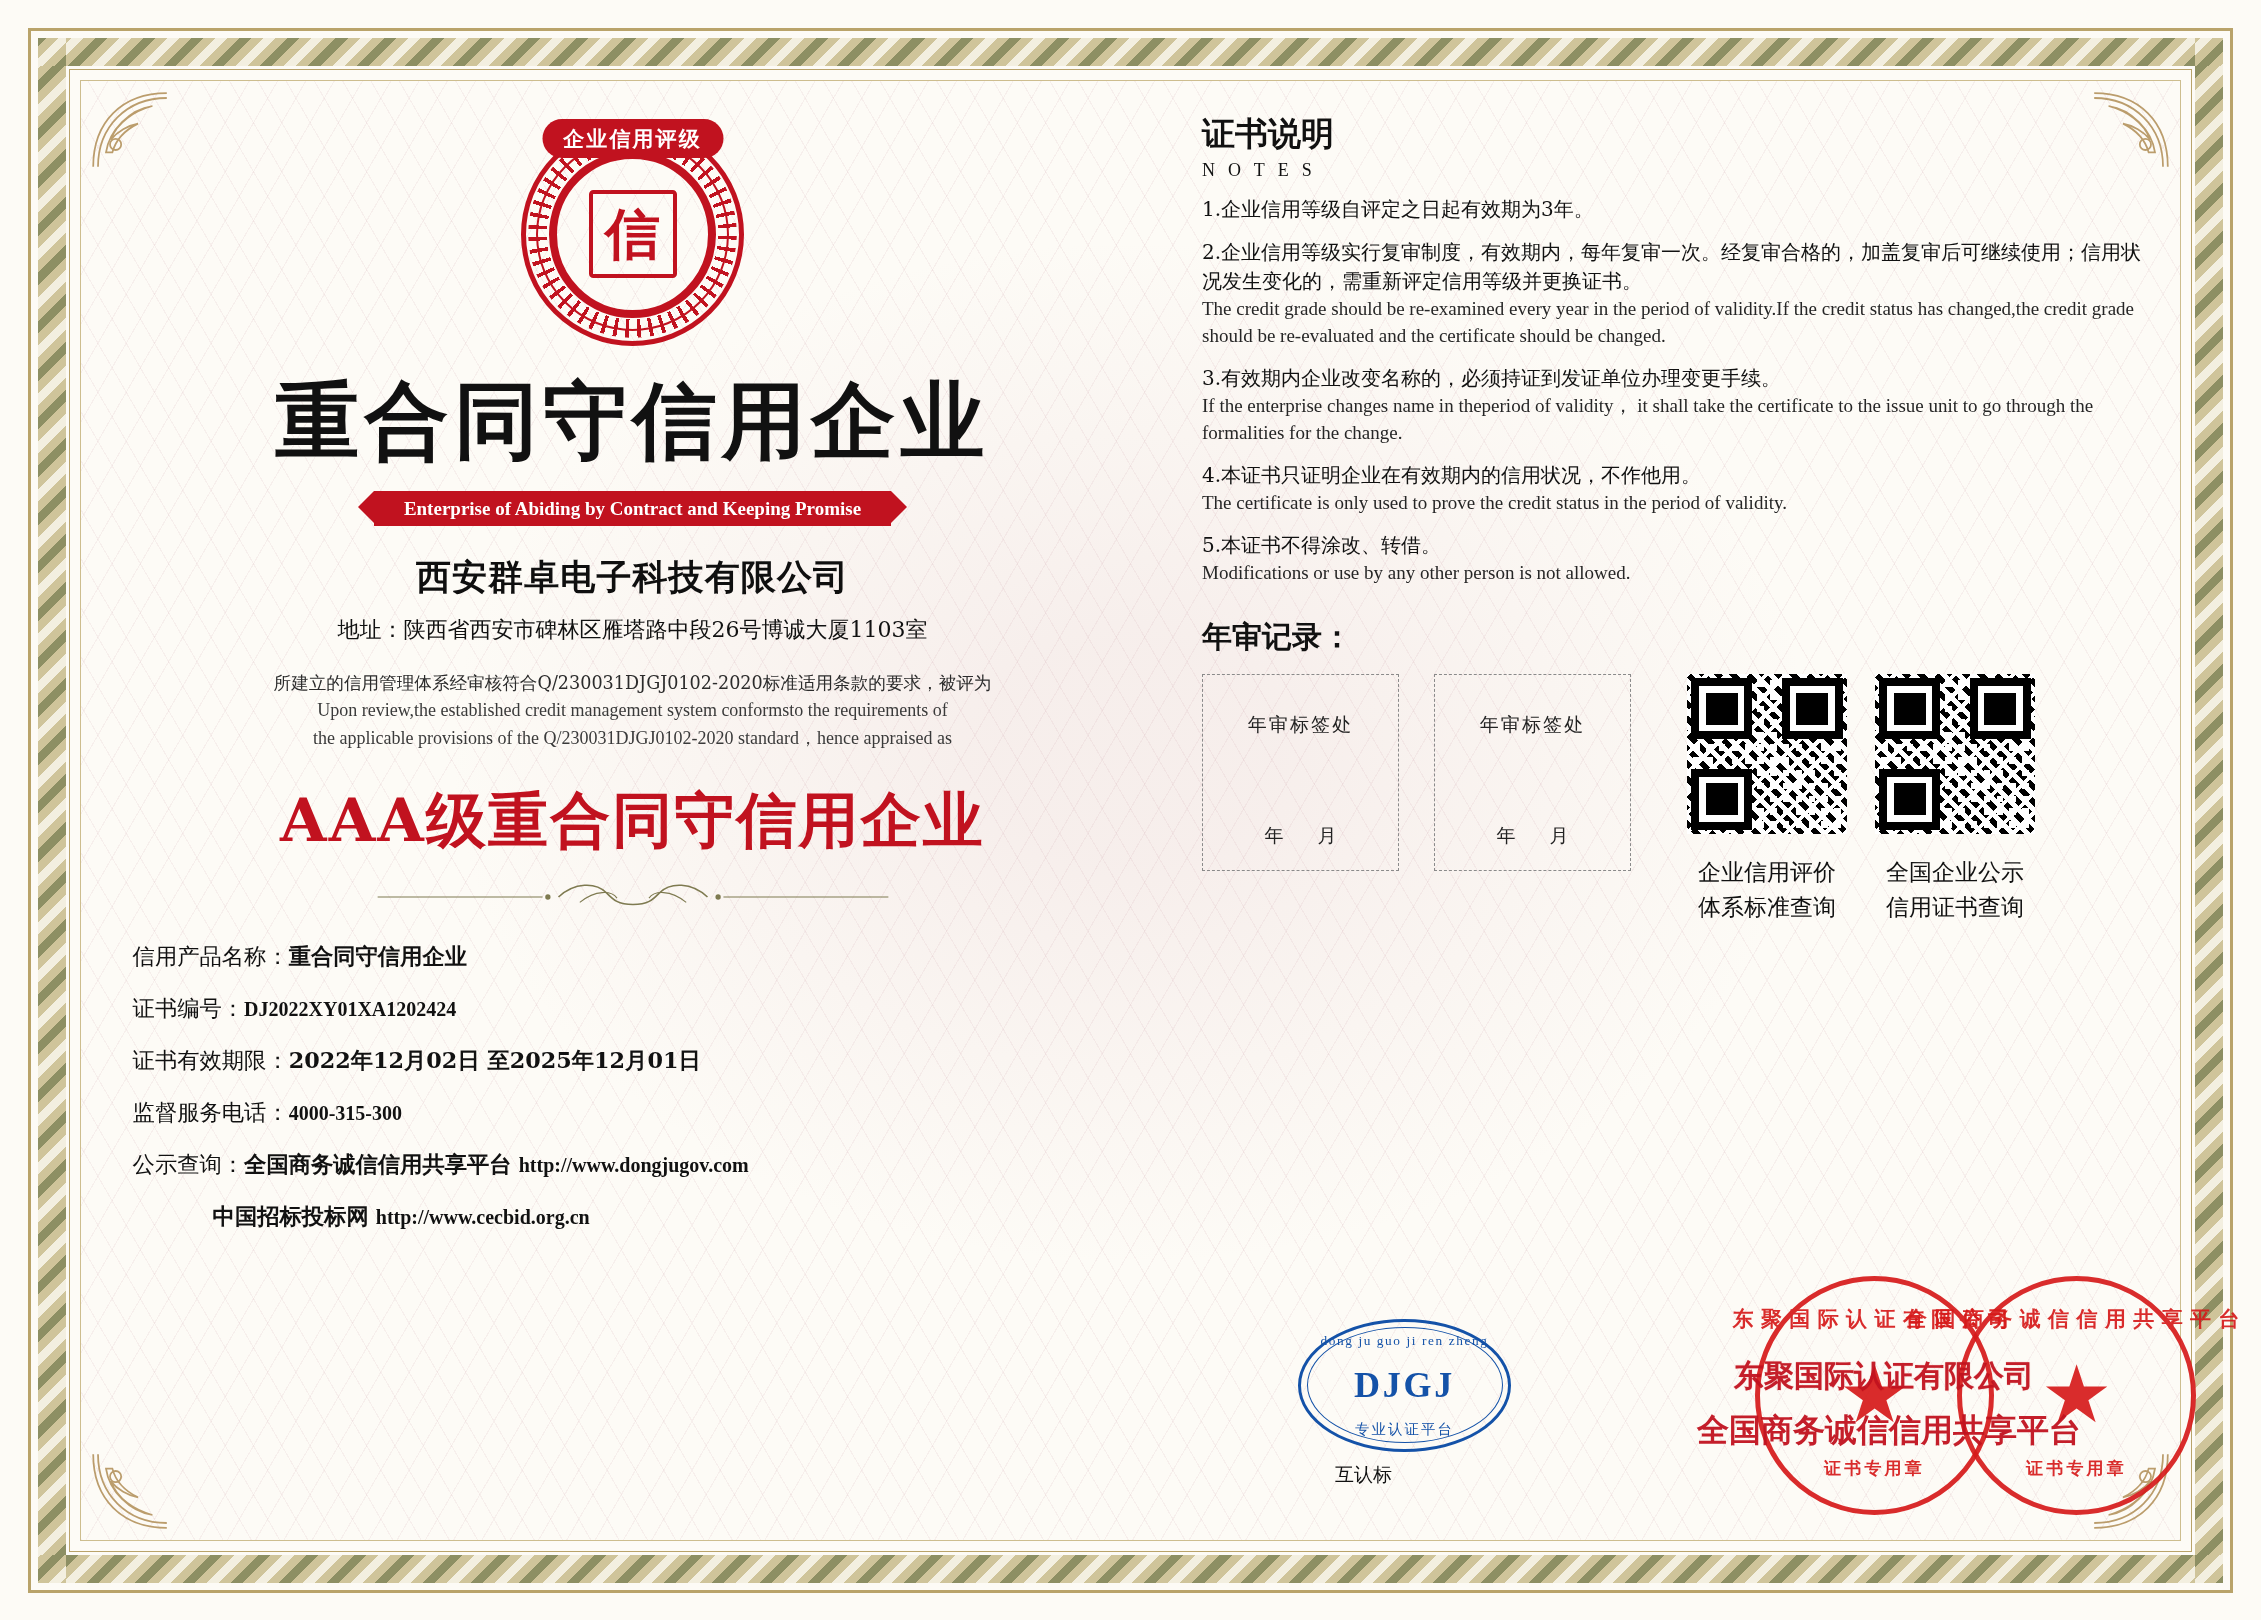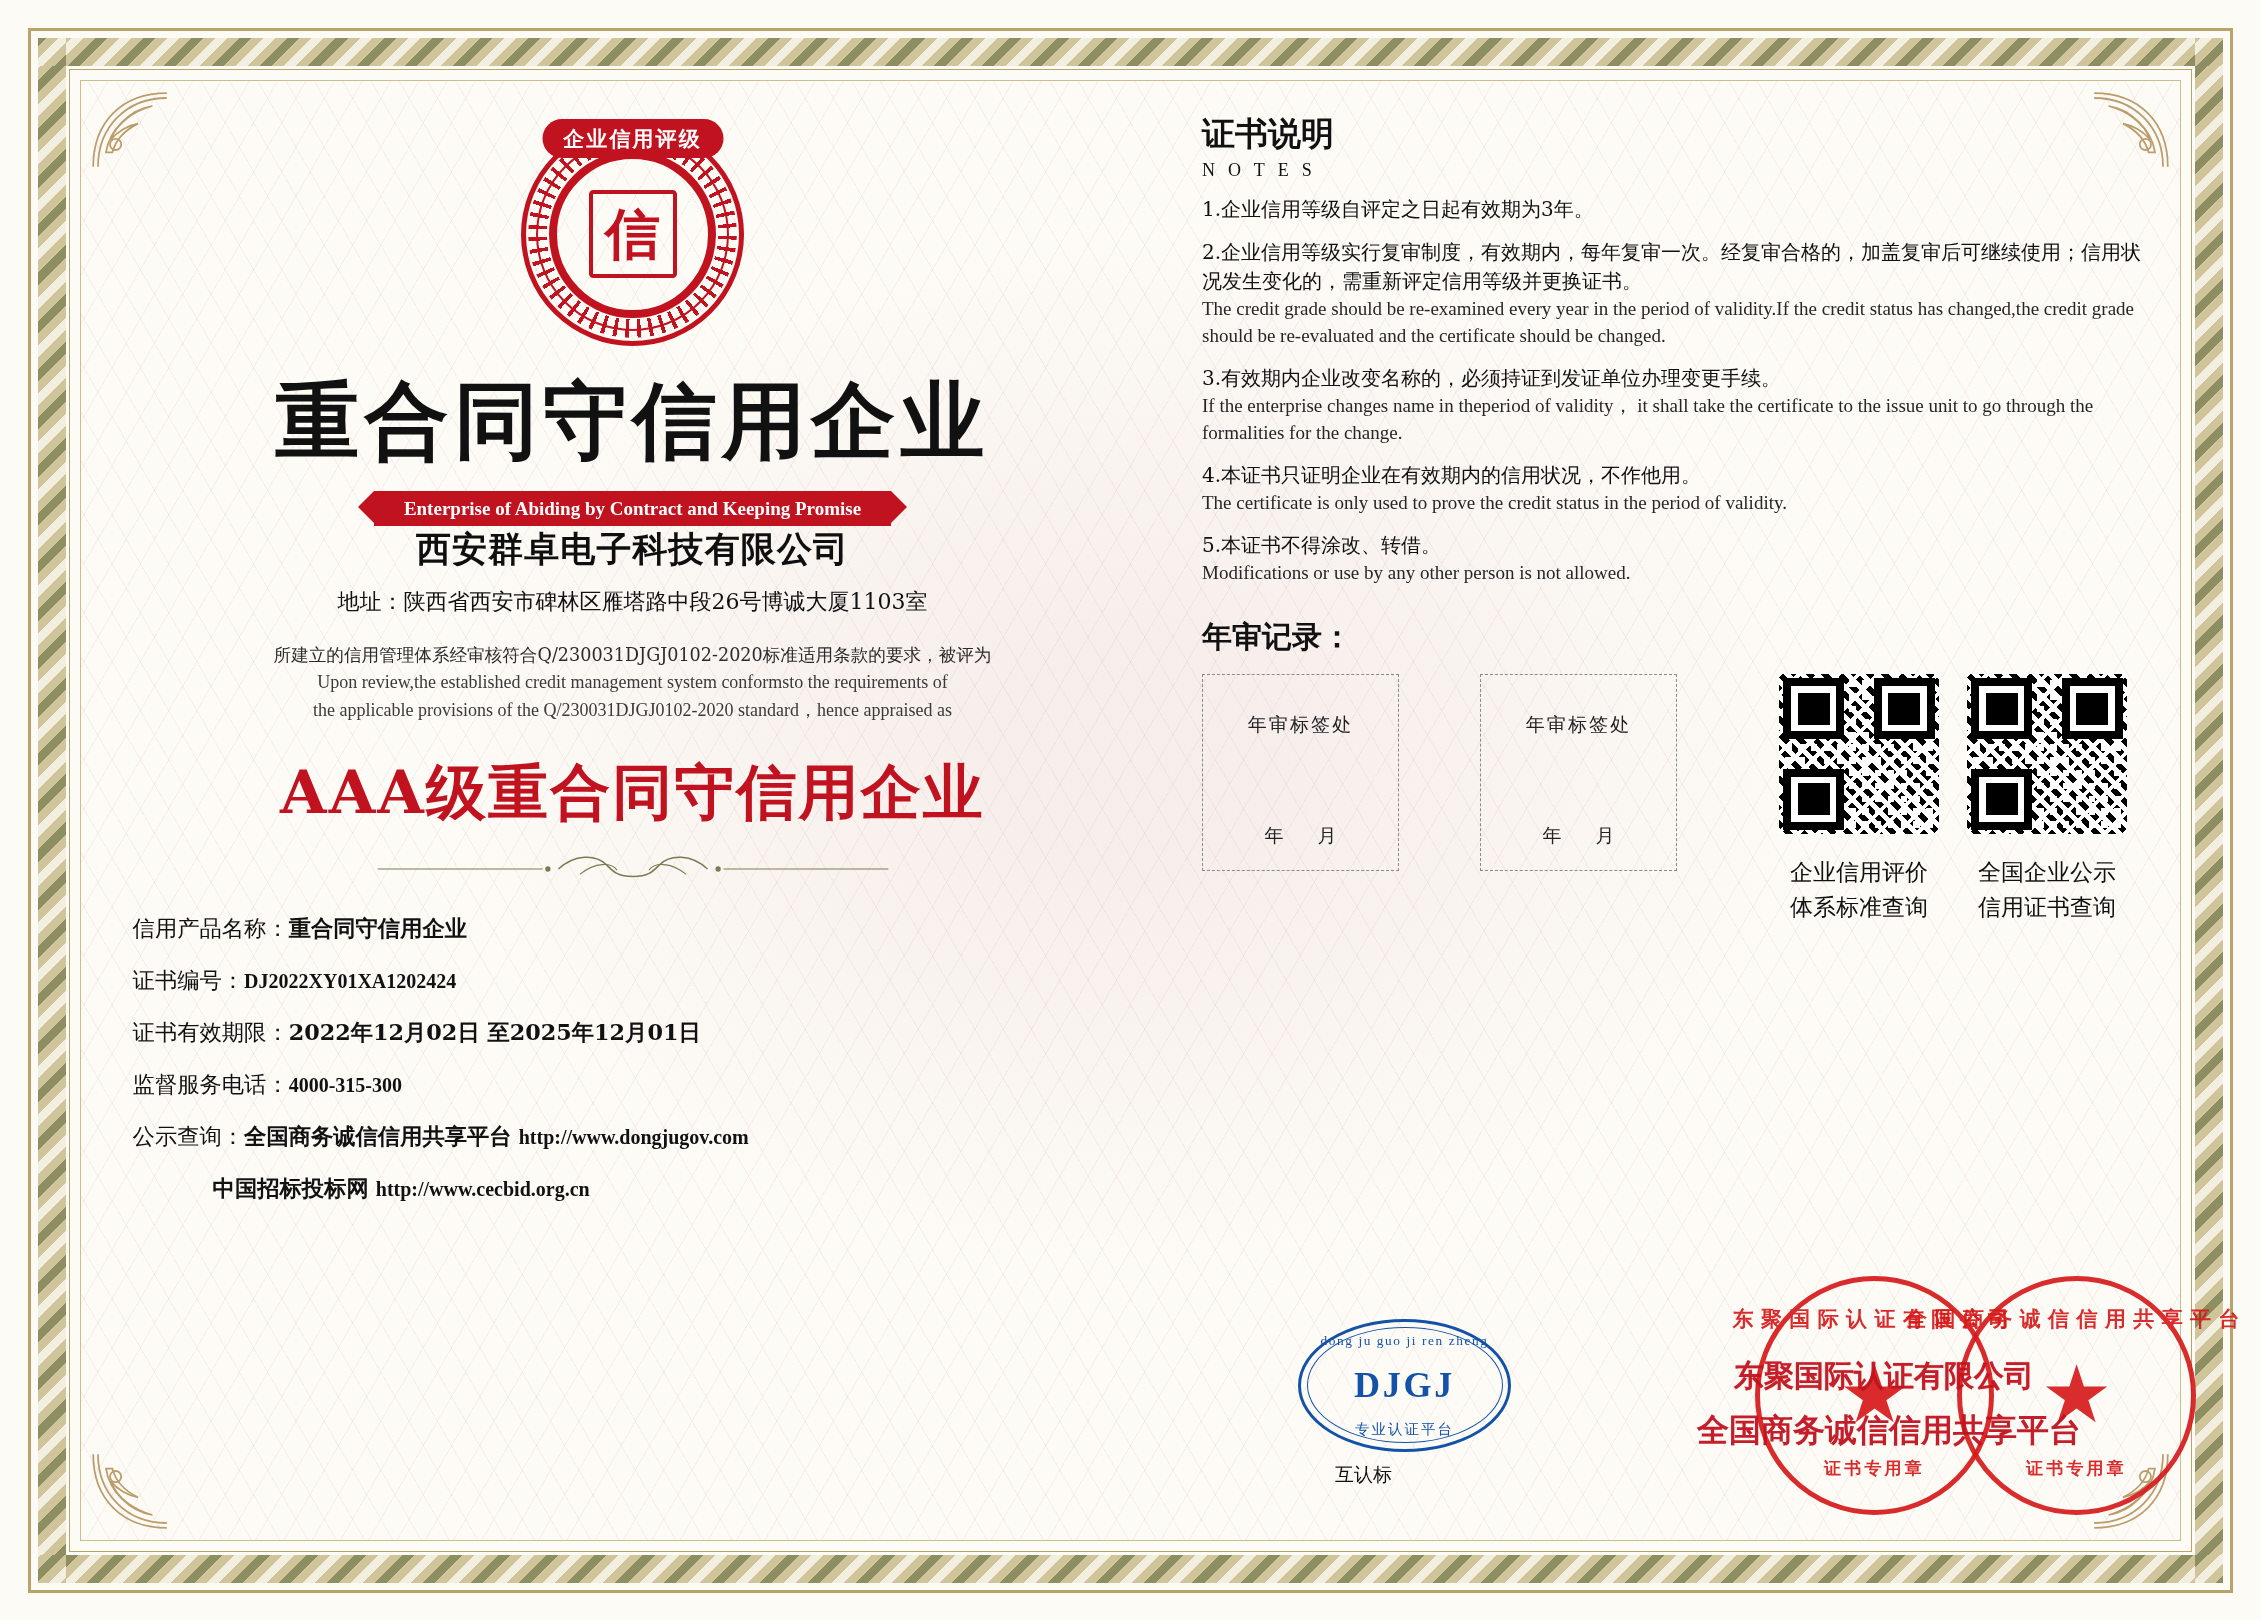--- a/index.html
+++ b/index.html
@@ -123,21 +123,21 @@
     position:relative;
   }
   .ribbon:before,.ribbon:after{
     content:"";position:absolute;top:0;width:0;height:0;
     border-top:16.5px solid transparent;border-bottom:16.5px solid transparent;
   }
   .ribbon:before{left:-16px;border-right:16px solid #c1121f;}
   .ribbon:after{right:-16px;border-left:16px solid #c1121f;}
 
   .company{
-    text-align:center;
+    text-align:center;margin-top:28px;
     font-size:35px;font-weight:bold;color:#0f0f0f;letter-spacing:1.1px;
     font-family:"DejaVu Serif","Liberation Serif",serif;
   }
   .address{
     text-align:center;margin-top:14px;font-size:22px;color:#111;
     font-family:"DejaVu Serif","Liberation Serif",serif;
   }
   .review{
     margin-top:24.5px;text-align:center;color:#2b2b2b;line-height:1.55;
     font-size:17.6px;
@@ -182,21 +182,21 @@
   }
   .note .en{
     font-size:19px;color:#262626;line-height:1.42;
     font-family:"Liberation Serif",serif;
   }
 
   .annual-title{
     margin-top:30px;font-size:30px;font-weight:bold;color:#111;
     font-family:"DejaVu Serif","Liberation Serif",serif;
   }
-  .annual-row{display:flex;align-items:flex-start;margin-top:16px;justify-content:space-between;}
+  .annual-row{display:flex;align-items:flex-start;margin-top:16px;}
   .box{
     width:197px;height:197px;border:1.1px dashed #8a8a8a;margin-right:35px;
     display:flex;flex-direction:column;justify-content:space-between;
     align-items:center;padding:37px 0 21px;box-sizing:border-box;
     font-family:"DejaVu Serif","Liberation Serif",serif;
   }
   .box .t{font-size:19px;color:#222;letter-spacing:2.1px;}
   .box .b{font-size:19px;color:#222;letter-spacing:14px;padding-left:14px;}
 
   .qrs{display:flex;margin-left:21px;}

